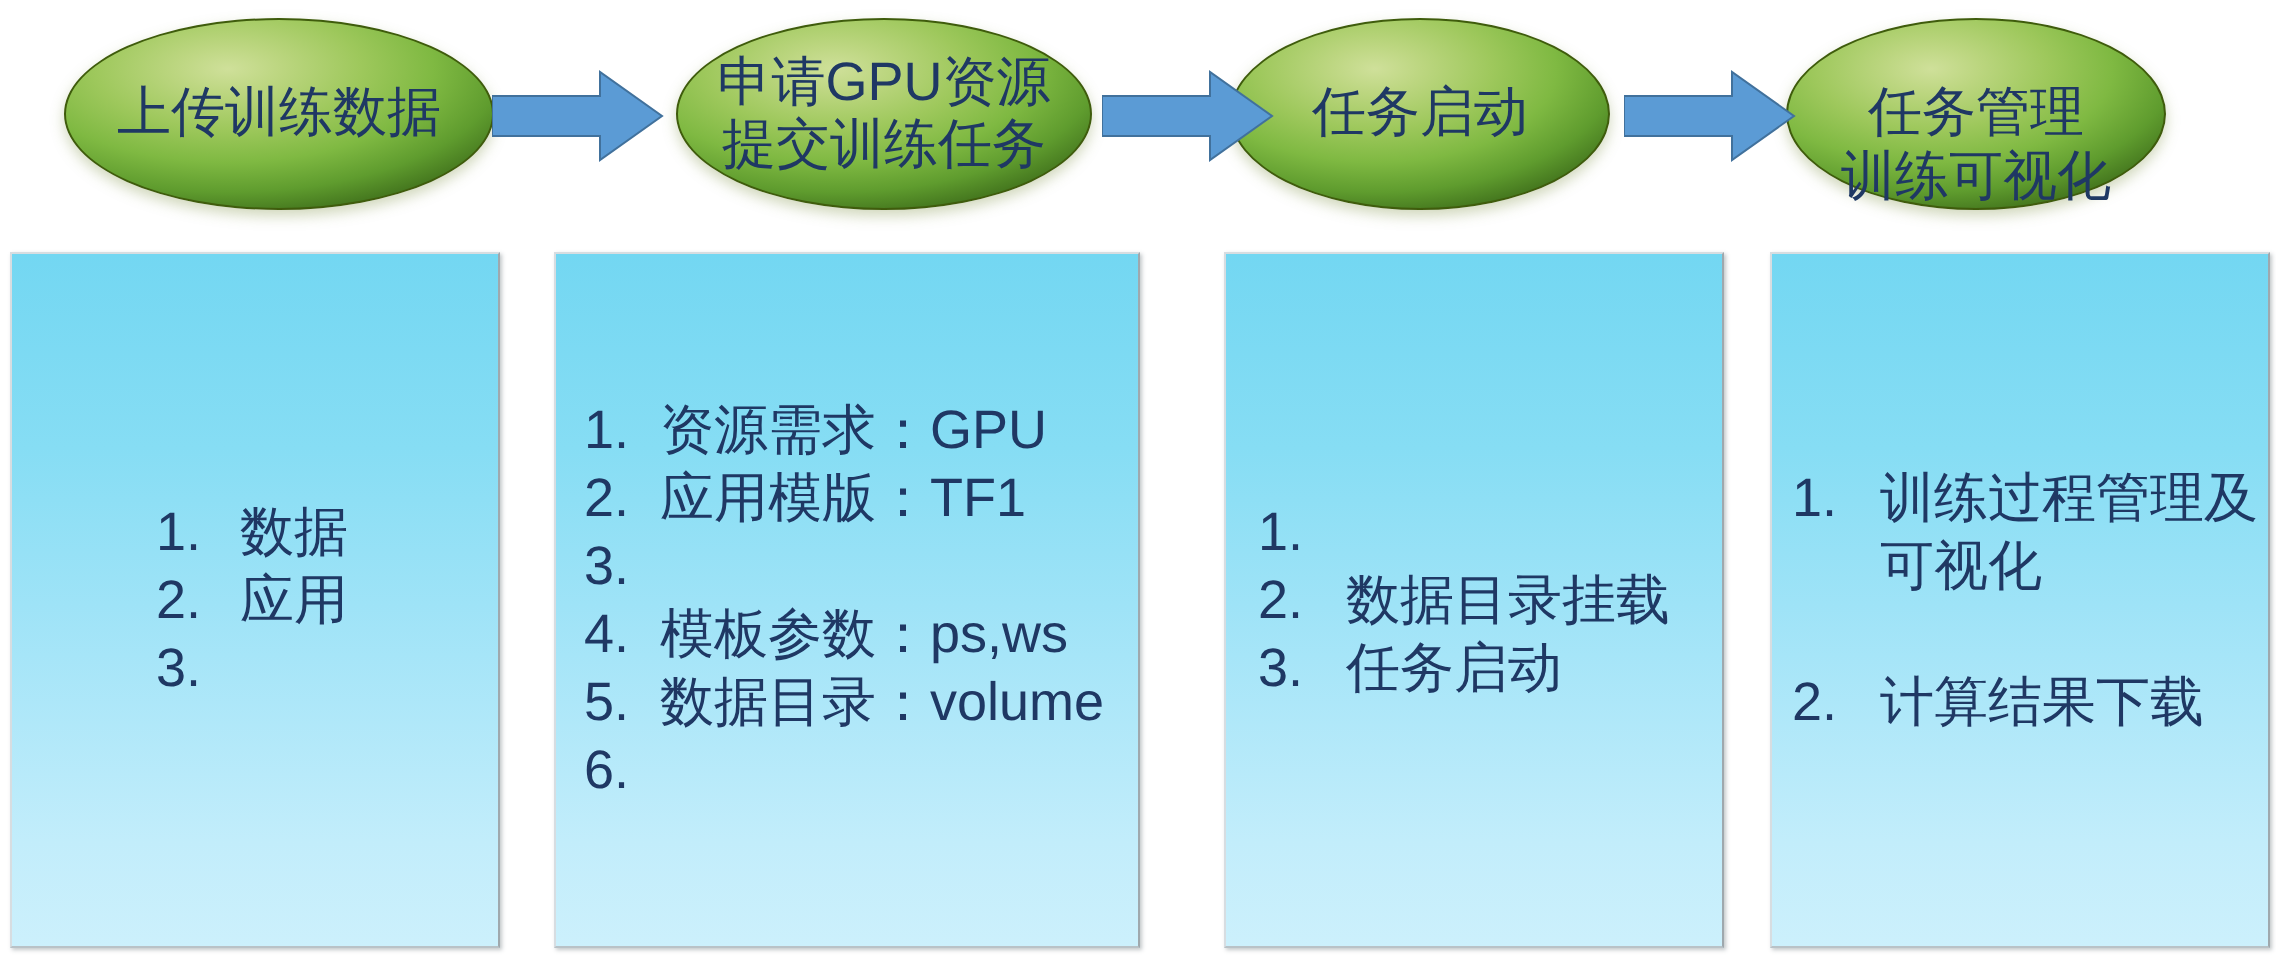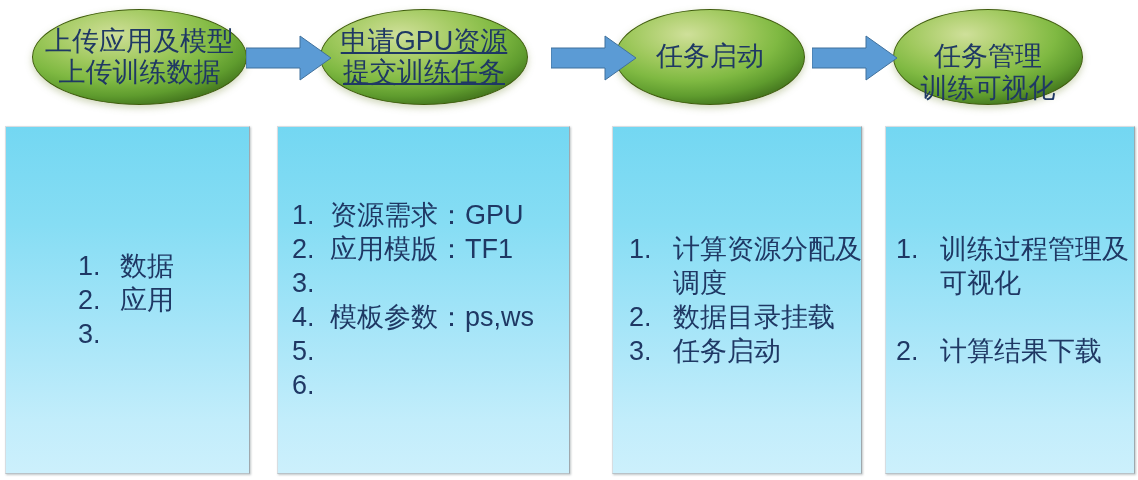--- a/index.html
+++ b/index.html
@@ -45,21 +45,21 @@
         #9ec85c 40%,
         #7fb942 62%,
         #5f9c2e 82%,
         #3f6f1b 100%);
     box-shadow: 0 3px 7px rgba(120,140,60,0.35);
     text-shadow: 0 0 0 rgba(0,0,0,0);
   }
   .stage .line { display: block; white-space: nowrap; }
 
   .stage-0 { left: 32px;  top: 9px;  width: 215px; height: 96px; }
-  .stage-1 { left: 320px; top: 9px;  width: 208px; height: 96px; text-decoration: underline; }
+  .stage-1 { left: 338px; top: 9px;  width: 208px; height: 96px; }
   .stage-2 { left: 615px; top: 9px;  width: 190px; height: 96px; }
   .stage-3 { left: 893px; top: 9px;  width: 190px; height: 96px; justify-content: flex-end; }
 
   
   .arrow {
     position: absolute;
     top: 35px;
     width: 86px;
     height: 46px;
   }
@@ -118,21 +118,20 @@
   .panel-3 .li .num { width: 40px; }
   .panel-3 .li .txt { padding-left: 4px; }
   .panel-3 .li + .li { margin-top: 34px; }
 </style>
 </head>
 <body>
 
 <div id="diagram">
 
   <div class="stage stage-0">
-    <span class="line">上传应用及模型</span>
     <span class="line">上传训练数据</span>
   </div>
 
   <div class="stage stage-1">
     <span class="line">申请GPU资源</span>
     <span class="line">提交训练任务</span>
   </div>
 
   <div class="stage stage-2">
     <span class="line">任务启动</span>
@@ -189,32 +188,32 @@
       </div>
       <div class="li">
         <span class="num">3.</span>
       </div>
       <div class="li">
         <span class="num">4.</span>
         <span class="txt">模板参数：ps,ws</span>
       </div>
       <div class="li">
         <span class="num">5.</span>
+        <span class="txt">数据目录：volume</span>
       </div>
       <div class="li">
         <span class="num">6.</span>
       </div>
     </div>
   </div>
 
   <div class="panel panel-2">
     <div class="panel-inner list">
       <div class="li">
         <span class="num">1.</span>
-        <span class="txt">计算资源分配及调度</span>
       </div>
       <div class="li">
         <span class="num">2.</span>
         <span class="txt">数据目录挂载</span>
       </div>
       <div class="li">
         <span class="num">3.</span>
         <span class="txt">任务启动</span>
       </div>
     </div>

